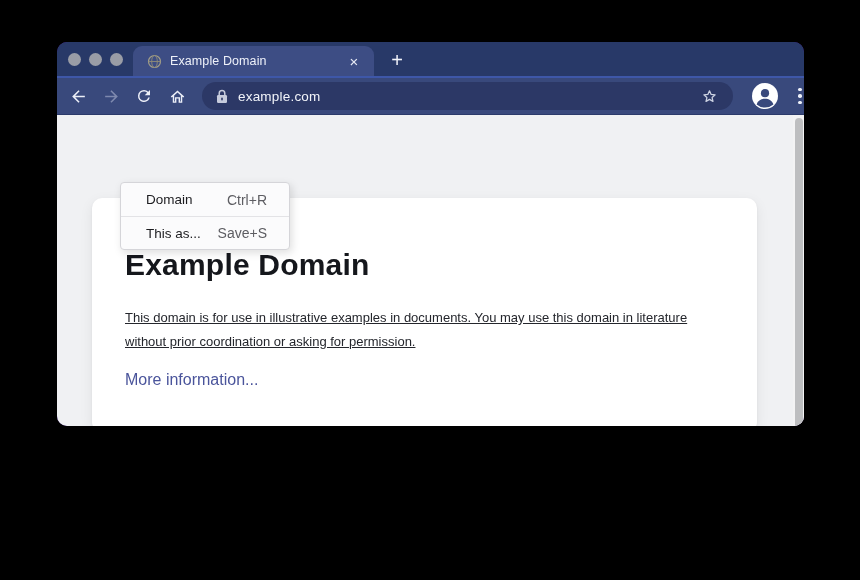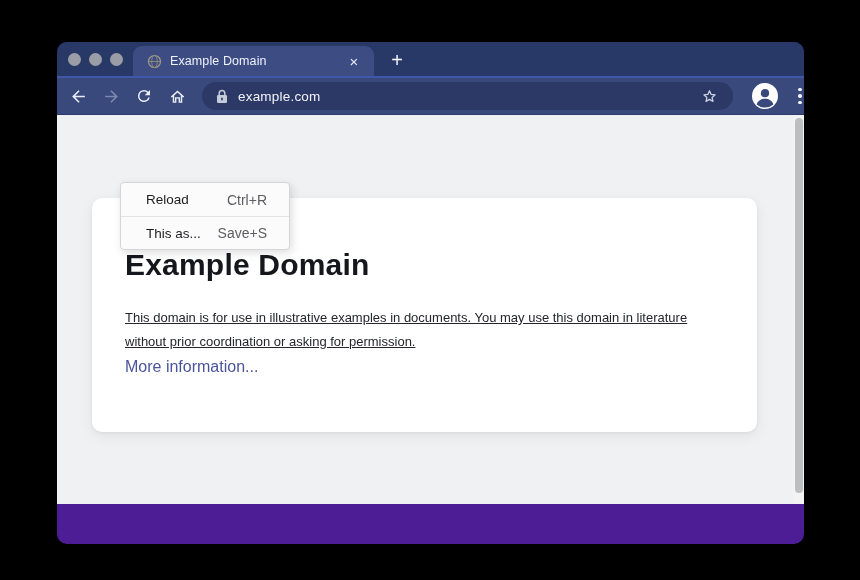--- a/index.html
+++ b/index.html
@@ -1,21 +1,21 @@
 <!DOCTYPE html>
 <html style="--c-titlebar_bg: #283968; --c-tab_bg: #3d4d84; --c-toolbar_bg: #39497c; --c-accent_seam: #3e57a8; --c-address_bar_bg: #2c3866; --c-page_bg: #f0f1f3; --c-link: #4a549b;"><head>
 <meta charset="utf-8">
 <style>
   * { margin: 0; padding: 0; box-sizing: border-box; }
   html, body { width: 860px; height: 580px; background: #000; overflow: hidden;
     font-family: "Liberation Sans", sans-serif; }
   .stage { position: relative; width: 860px; height: 580px; background: #000; }
 
   
-  .window { position: absolute; left: 57px; top: 42px; width: 747px; height: 502px;
+  .window { position: absolute; left: 57px; top: 42px; width: 747px; height: 384px;
     border-radius: 10px; overflow: hidden; background: #4c1d95;
     box-shadow: 0 18px 45px rgba(0,0,0,0.55); }
 
   
   .tabstrip { position: relative; height: 34px; background: var(--c-titlebar_bg, #283968); }
   .traffic-lights { position: absolute; left: 11px; top: 11px; display: flex; gap: 8px; }
   .tl { width: 13px; height: 13px; border-radius: 50%; background: #9a9da6; display: inline-block; }
 
   .tab { position: absolute; left: 76px; top: 4px; width: 241px; height: 30px;
     background: var(--c-tab_bg, #3d4d84); border-radius: 9px 9px 0 0;
@@ -55,21 +55,21 @@
   
   .content { position: relative; height: 389px; background: var(--c-page_bg, #f0f1f3); }
 
   .card { position: absolute; left: 35px; top: 83px; width: 665px; height: 234px;
     background: #ffffff; border-radius: 10px;
     box-shadow: 0 4px 14px rgba(0,0,0,0.07), 0 1px 3px rgba(0,0,0,0.05);
     padding: 50px 40px 0 33px; }
   .card h1 { font-size: 30px; font-weight: 700; color: #15171c; letter-spacing: .2px; }
   .card p { margin-top: 24px; font-size: 13px; line-height: 24px; color: #24262c;
     max-width: 590px; text-decoration: underline; }
-  .card a { display: inline-block; margin-top: 4px; font-size: 16px;
+  .card a { display: inline-block; margin-top: 17px; font-size: 16px;
     color: var(--c-link, #4a549b); text-decoration: none; }
 
   
   .context-menu { position: absolute; left: 63px; top: 67px; width: 170px;
     background: #fbfbfc; border: 1px solid #d5d5d9; border-radius: 4px;
     box-shadow: 2px 3px 8px rgba(0,0,0,0.13); overflow: hidden; }
   .menu-item { height: 33px; display: flex; align-items: center;
     padding: 0 22px 0 25px; justify-content: space-between; }
   .menu-item + .menu-item { border-top: 1px solid #e3e3e6; }
   .menu-label { font-size: 13.5px; color: #1c1c1f; }
@@ -167,21 +167,21 @@
     <div class="content">
 
       <div class="card">
         <h1>Example Domain</h1>
         <p>This domain is for use in illustrative examples in documents. You may use this domain in literature without prior coordination or asking for permission.</p>
         <a href="#">More information...</a>
       </div>
 
       <div class="context-menu">
         <div class="menu-item">
-          <span class="menu-label">Reload</span>
+          <span class="menu-label">Domain</span>
           <span class="menu-shortcut">Ctrl+R</span>
         </div>
         <div class="menu-item">
           <span class="menu-label">This as...</span>
           <span class="menu-shortcut">Save+S</span>
         </div>
       </div>
 
       <div class="scrollbar-track">
         <div class="scrollbar-thumb"></div>

